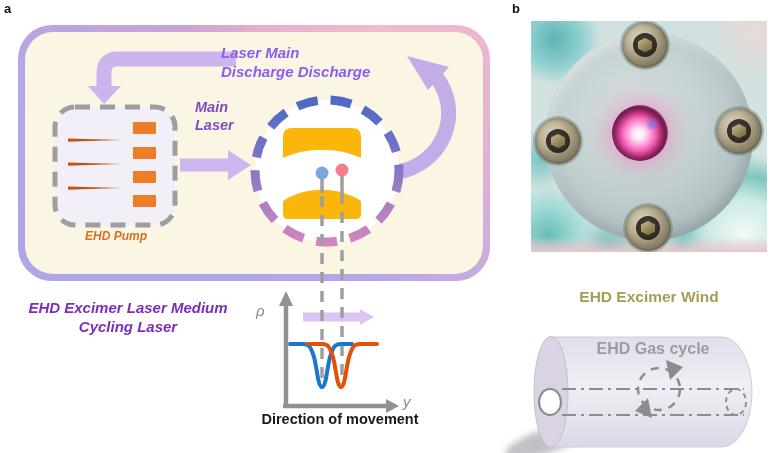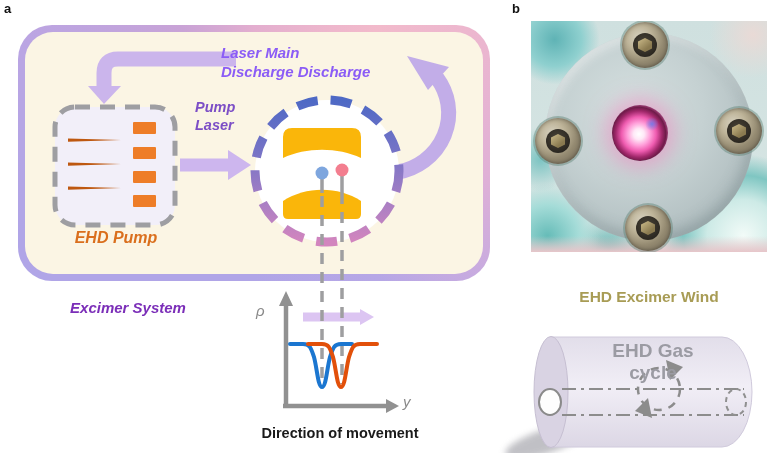--- a/index.html
+++ b/index.html
@@ -12,27 +12,27 @@
           background-color:#B4A6E6;
           background-image:conic-gradient(from 0deg at 50% 50%,
             #E3AECF 0deg,#F2BACB 45deg,#E0B0D6 95deg,#B6A7E6 135deg,
             #B0A5E7 180deg,#B0A5E7 250deg,#BAA5E3 295deg,#C9A3D6 330deg,#E3AECF 360deg);}
   #frameA-inner{position:absolute;left:7px;top:7px;right:7px;bottom:7px;border-radius:28px;
           background:#FBF5E4;}
   svg{position:absolute;left:0;top:0;pointer-events:none;}
   .t-electrode{font-size:15px;font-weight:bold;font-style:italic;color:#8b5cf6;
                text-align:left;line-height:1.25;}
   .t-ionic{font-size:14.5px;font-weight:bold;font-style:italic;color:#7C4EC6;line-height:1.25;}
-  .t-pump{font-size:16px;font-weight:bold;font-style:italic;color:#DA6F1D;text-align:center;}
+  .t-pump{font-size:12px;font-weight:bold;font-style:italic;color:#DA6F1D;text-align:center;}
   .t-system{font-size:15px;font-weight:bold;font-style:italic;color:#7B2EB8;
             text-align:center;line-height:1.25;}
   .t-axis{font-size:15px;font-style:italic;color:#8A8A8A;}
   .t-caption{font-size:14.5px;font-weight:bold;color:#1a1a1a;text-align:center;}
   .t-ultra{font-size:15.5px;font-weight:bold;color:#A89C55;text-align:center;line-height:1.3;}
-  .t-gas{font-size:19px;font-weight:bold;color:#9B9BA3;text-align:center;}
+  .t-gas{font-size:16px;font-weight:bold;color:#9B9BA3;text-align:center;}
   
   #photo{left:531px;top:21px;width:236px;height:231px;overflow:hidden;
     background-color:#cfe0df;
     background-image:
       linear-gradient(to top,#e7c6ca 0px,rgba(231,198,202,0) 16px),
       radial-gradient(circle at 10% 8%,#5fb3b5 0%,#8fd0cf 9%,rgba(143,208,207,0) 15%),
       radial-gradient(circle at 94% 6%,#e9dad6 0%,rgba(233,218,214,0) 14%),
       radial-gradient(circle at 4% 60%,#7cc4c2 0%,rgba(124,196,194,0) 12%),
       radial-gradient(circle at 7% 93%,#66bcb8 0%,#a5dcd8 10%,rgba(165,220,216,0) 17%),
       radial-gradient(circle at 33% 100%,#58b2ae 0%,rgba(88,178,174,0) 13%),
@@ -183,29 +183,30 @@
         <polygon points="652,418 635,411 648,398" fill="#8C8C8C"></polygon>
       </g>
     </g>
   </svg>
 
   <div class="abs t-electrode" style="left:221px;top:44px;width:180px;">
     <div>Laser Main</div>
     <div>Discharge Discharge</div>
   </div>
   <div class="abs t-ionic" style="left:195px;top:98px;">
-    <div>Pump</div>
+    <div>Main</div>
     <div>Laser</div>
   </div>
   <div class="abs t-pump" style="left:57px;top:229px;width:118px;">EHD Pump</div>
   <div class="abs t-system" style="left:18px;top:299px;width:220px;">
-    <div>Excimer System</div>
+    <div>EHD Excimer Laser Medium</div>
+    <div>Cycling Laser</div>
   </div>
   <div class="abs t-axis" style="left:256px;top:302px;">ρ</div>
   <div class="abs t-axis" style="left:403px;top:393px;">y</div>
-  <div class="abs t-caption" style="left:250px;top:425px;width:180px;">Direction of movement</div>
+  <div class="abs t-caption" style="left:250px;top:411px;width:180px;">Direction of movement</div>
 
   <div class="abs t-ultra" style="left:531px;top:287px;width:236px;">
     <div>EHD Excimer Wind</div>
   </div>
   <div class="abs t-gas" style="left:588px;top:340px;width:130px;">EHD Gas cycle</div>
 
 </div>
 
 </body></html>

